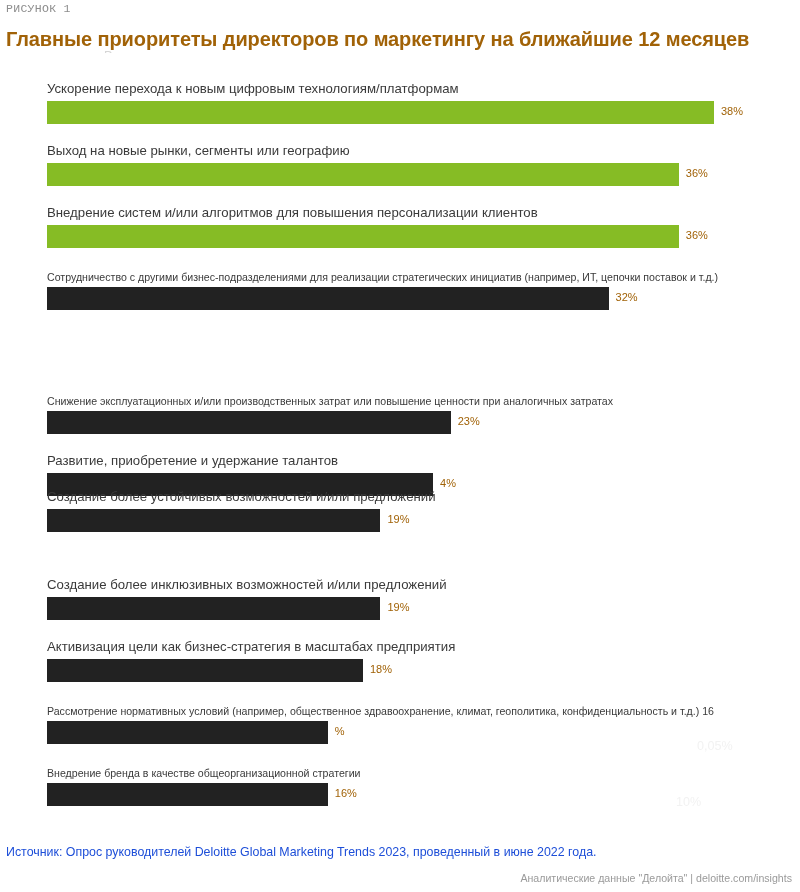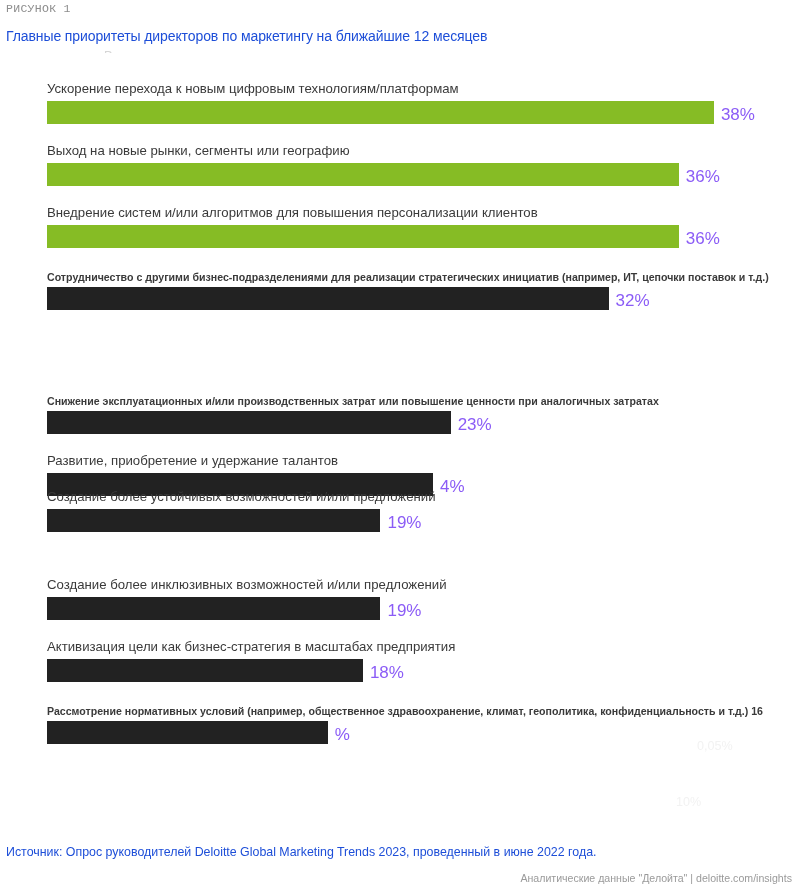--- a/index.html
+++ b/index.html
@@ -33,23 +33,23 @@
     font-size: 11.5px;
     letter-spacing: 0.3px;
     color: #8d8d8d;
     white-space: nowrap;
     font-family: Liberation Mono, monospace;
   }
   .chart-title {
     position: absolute;
     left: 6px;
     top: 28px;
-    font-size: 14px;
-    font-weight: 400;
-    color: #1d4ed8;
+    font-size: 20px;
+    font-weight: 700;
+    color: #a16207;
     white-space: nowrap;
     letter-spacing: -0.1px;
   }
   
   .ghost-subtitle {
     position: absolute;
     left: 104px;
     top: 49px;
     width: 300px;
     height: 14px;
@@ -76,43 +76,43 @@
   }
   .row-label {
     position: absolute;
     left: 47px;
     top: 0px;
     color: #3a3a3a;
     white-space: nowrap;
     line-height: 14px;
   }
   .row-label.size-lg { font-size: 13.2px; top: 2px; }
-  .row-label.size-sm { font-size: 10.6px; top: 4px; font-weight: bold; }
+  .row-label.size-sm { font-size: 10.6px; top: 4px; }
 
   .bar-track {
     position: absolute;
     left: 47px;
     top: 21px;
     height: 23px;
     width: 700px;
   }
   .bar {
     position: absolute;
     left: 0;
     top: 0;
     height: 23px;
     background: #222222;
   }
   .bar.green { background: #86bc25; }
 
   .bar-value {
     position: absolute;
     top: 25px;
-    font-size: 17px;
-    color: #8b5cf6;
+    font-size: 11px;
+    color: #a16207;
     white-space: nowrap;
   }
 
   
   .ghost-value {
     position: absolute;
     font-size: 12.6px;
     color: #f2f2f2;
     white-space: nowrap;
   }
@@ -210,20 +210,27 @@
         </div>
         <div class="bar-value" style="left: 369.9px;">18%</div>
       </div>
       <div class="row" style="top: 620px;">
         <div class="row-label size-sm">Рассмотрение нормативных условий (например, общественное здравоохранение, климат, геополитика, конфиденциальность и т.д.) 16</div>
         <div class="bar-track">
           <div class="bar" style="width: 280.8px;"></div>
         </div>
         <div class="bar-value" style="left: 334.8px;">%</div>
       </div>
+      <div class="row" style="top: 682px;">
+        <div class="row-label size-sm">Внедрение бренда в качестве общеорганизационной стратегии</div>
+        <div class="bar-track">
+          <div class="bar" style="width: 280.8px;"></div>
+        </div>
+        <div class="bar-value" style="left: 334.8px;">16%</div>
+      </div>
     </div>
 
   <div class="source-note">Источник: Опрос руководителей Deloitte Global Marketing Trends 2023, проведенный в июне 2022 года.</div>
 
   <div class="credit">Аналитические данные "Делойта" | deloitte.com/insights</div>
 
 <div class="ghost-value" style="left: 697px; top: 739px;">0,05%</div>
     <div class="ghost-value" style="left: 676px; top: 795px;">10%</div>
   </div>
 

